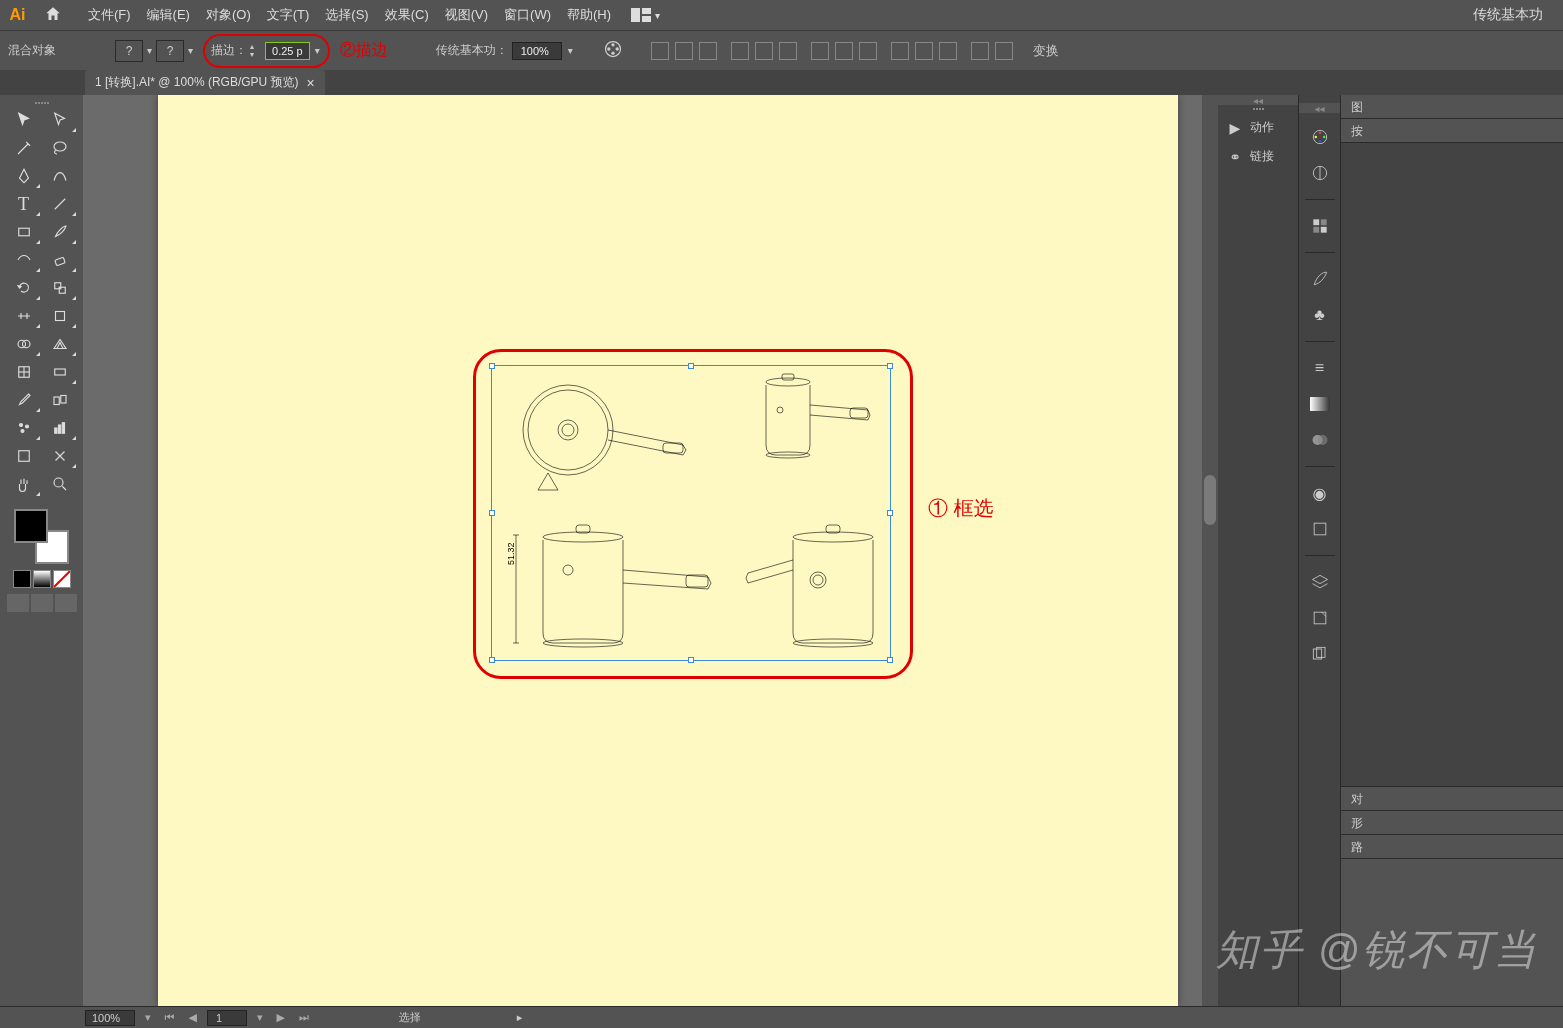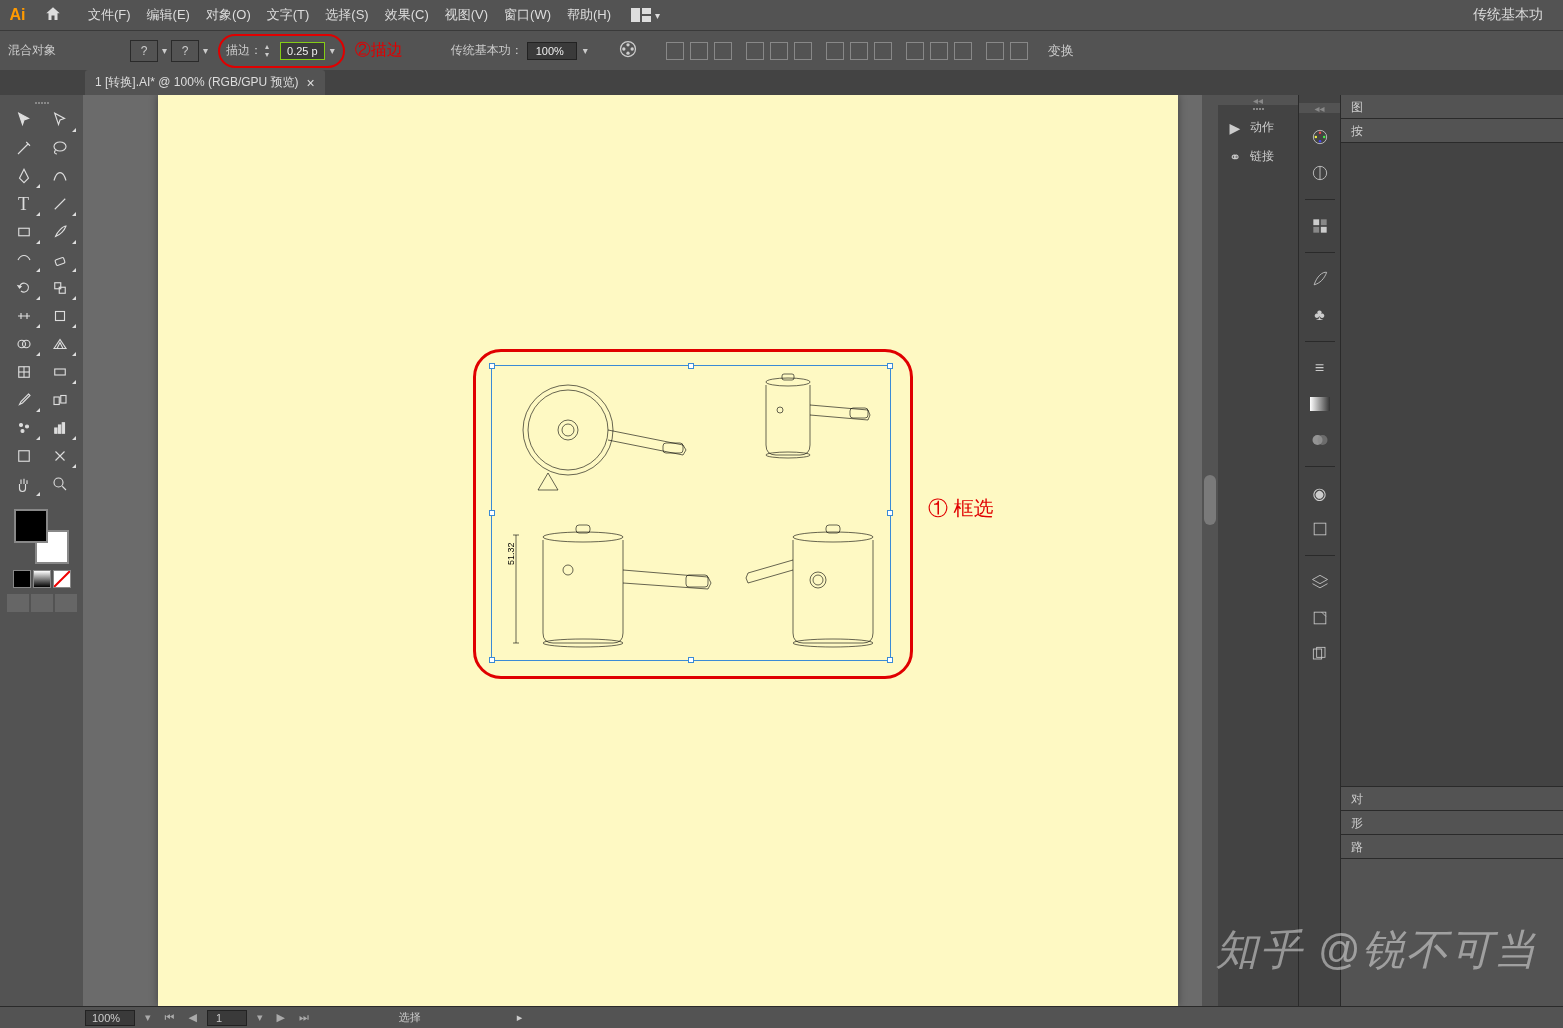--- a/index.html
+++ b/index.html
@@ -9,21 +9,21 @@
 .menubar { height:30px; background:#535353; display:flex; align-items:center; color:#ddd; font-size:13px;justify-content:center; }
 .menubar .logo { width:35px; height:30px; display:flex; align-items:center; justify-content:center; color:#ff9a00; font-weight:bold; font-size:16px; }
 .menubar .home { width:35px; text-align:center; }
 .menubar .menu-items { display:flex; gap:0; margin-left:10px; }
 .menubar .menu-items span { padding:0 8px; cursor:pointer; }
 .menubar .view-switch { margin-left:12px; display:flex; align-items:center; gap:4px; }
 .menubar .right { margin-left:auto; padding-right:20px; font-size:14px; }
 
 
 .controlbar { height:40px; background:#535353; border-top:1px solid #3a3a3a; display:flex; align-items:center; color:#ccc; font-size:12px; padding:0 8px; gap:8px; position:relative; }
-.controlbar .label { margin-right:16px; }
+.controlbar .label { margin-right:1px; }
 .controlbar .swatch { width:28px; height:22px; border:1px solid #2a2a2a; background:#535353; display:flex; align-items:center; justify-content:center; color:#ccc; font-size:12px; }
 .controlbar .chev { font-size:10px; padding:0 2px; }
 .stroke-highlight { border:2px solid #e00000; border-radius:18px; padding:3px 6px; display:flex; align-items:center; gap:3px; height:34px; }
 .stroke-highlight .txt { font-size:12px; color:#ccc; }
 .stroke-highlight .spin { width:12px; height:20px; display:flex; flex-direction:column; justify-content:center; color:#ccc; font-size:8px; line-height:8px; }
 .stroke-highlight .val { background:#3a3a3a; padding:2px 6px; border:1px solid #84cc16; color:#eee; font-size:11px; }
 .ann2 { color:#e00000; font-size:16px; font-weight:500; margin-left:2px; }
 .opacity-grp { display:flex; align-items:center; gap:4px; margin-left:40px; }
 .opacity-grp .val { background:#3a3a3a; padding:2px 8px; border:1px solid #222; color:#eee; font-size:11px; width:50px; }
 .align-icons { display:flex; gap:6px; margin-left:20px; }

